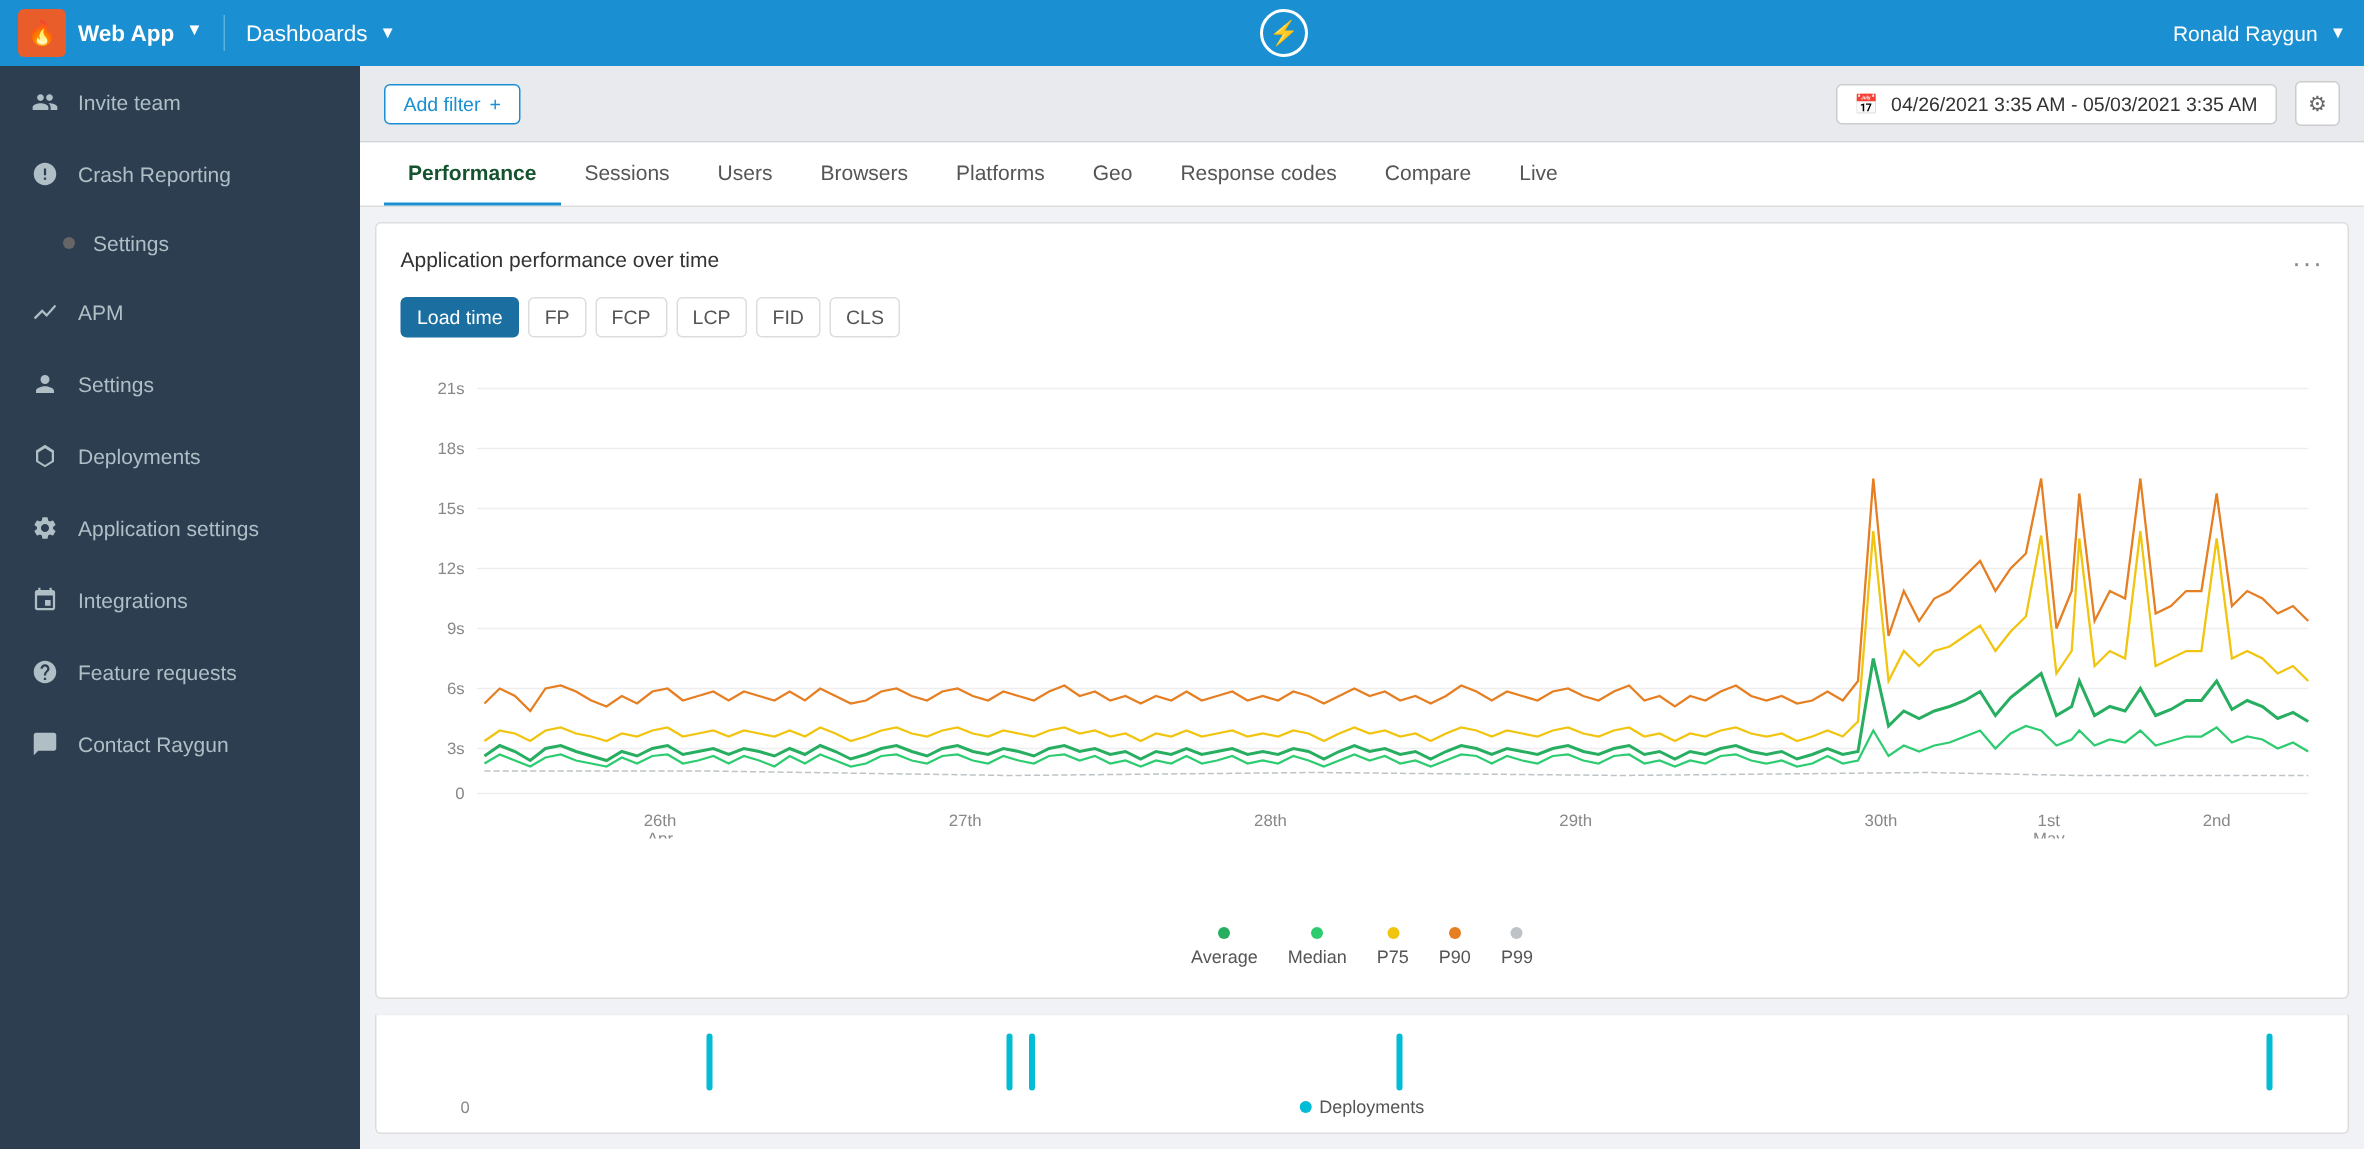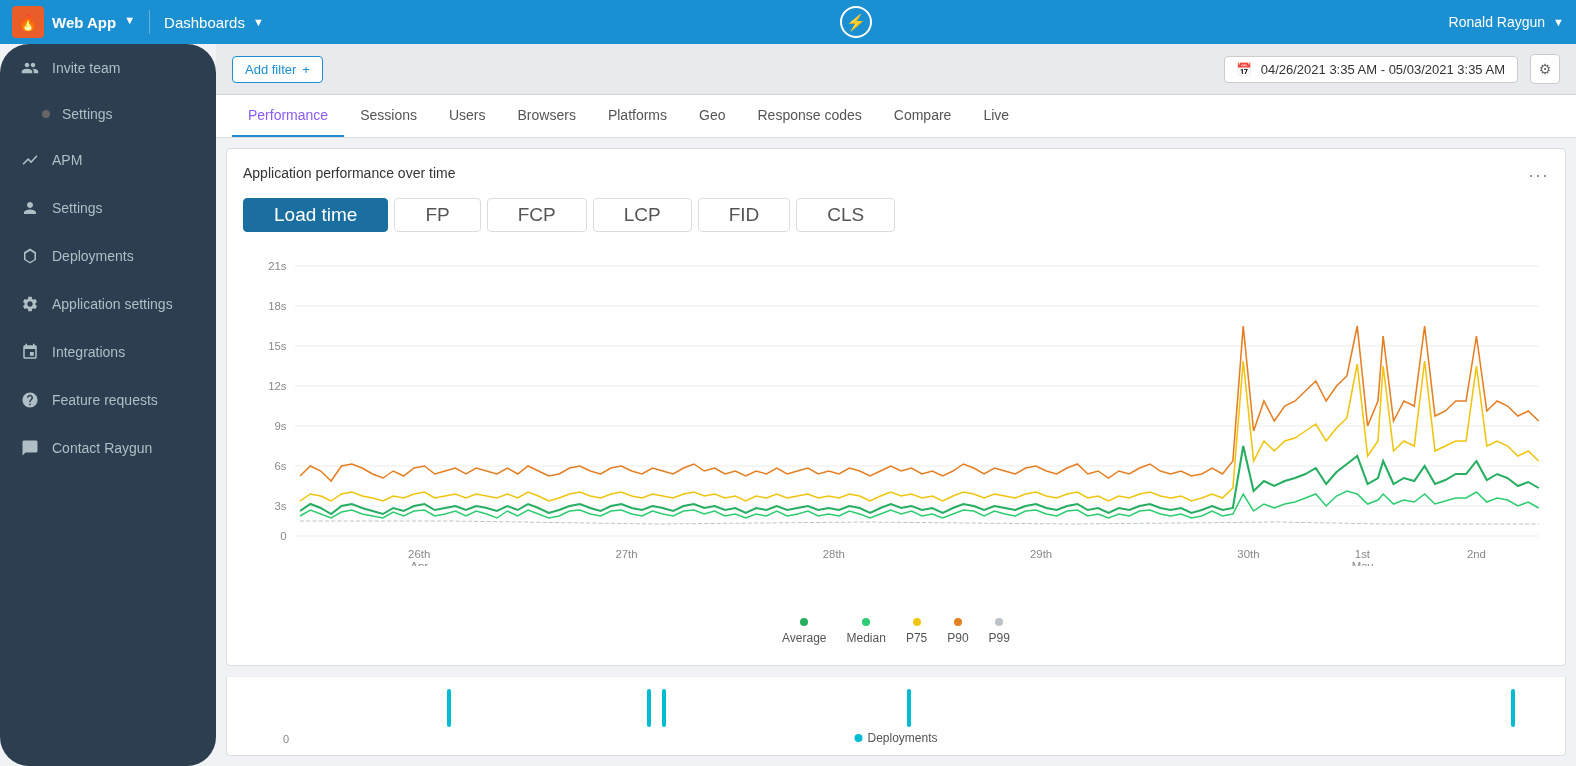--- a/index.html
+++ b/index.html
@@ -41,28 +41,27 @@
       display: flex; align-items: center; justify-content: center;
       font-size: 16px; color: white;
     }
     .topnav-right { margin-left: auto; display: flex; align-items: center; gap: 6px; font-size: 14px; color: white; cursor: pointer; }
 
     
     .layout { display: flex; flex: 1; overflow: hidden; }
 
     
     .sidebar {
-      width: 216px;
+      width: 240px;
       background: #2c3e50;
       display: flex;
       flex-direction: column;
       flex-shrink: 0;
       overflow-y: auto;
       color: #ccc;
-      border-radius: 29px;
     }
     .sidebar-item {
       display: flex;
       align-items: center;
       gap: 12px;
       padding: 14px 20px;
       cursor: pointer;
       font-size: 14px;
       color: #b0bec5;
       transition: background 0.15s;
@@ -156,23 +155,23 @@
     }
     .tab {
       padding: 12px 16px;
       font-size: 14px;
       color: #555;
       cursor: pointer;
       border-bottom: 2px solid transparent;
       white-space: nowrap;
     }
     .tab.active {
-      color: #8b5cf6;
+      color: #14532d;
       border-bottom: 2px solid #1a8fd1;
-      font-weight: 400;
+      font-weight: 700;
     }
 
     
     .chart-container {
       flex: 1;
       background: white;
       margin: 10px;
       border-radius: 4px;
       border: 1px solid #ddd;
       padding: 16px;
@@ -188,23 +187,23 @@
     .chart-title { font-size: 14px; color: #333; font-weight: 500; }
     .chart-more { color: #888; cursor: pointer; font-size: 18px; letter-spacing: 1px; }
 
     
     .metric-buttons {
       display: flex;
       gap: 6px;
       margin-bottom: 14px;
     }
     .metric-btn {
-      padding: 5px 30px;
+      padding: 5px 10px;
       border-radius: 4px;
-      font-size: 19px;
+      font-size: 13px;
       cursor: pointer;
       border: 1px solid #ddd;
       background: white;
       color: #555;
     }
     .metric-btn.active {
       background: #1a6fa0;
       color: white;
       border-color: #1a6fa0;
     }
@@ -259,20 +258,28 @@
 
     <div class="sidebar-item">
       <div class="sidebar-icon">
         <svg width="18" height="18" viewBox="0 0 24 24">
             <path d="M16 11c1.66 0 2.99-1.34 2.99-3S17.66 5 16 5c-1.66 0-3 1.34-3 3s1.34 3 3 3zm-8 0c1.66 0 2.99-1.34 2.99-3S9.66 5 8 5C6.34 5 5 6.34 5 8s1.34 3 3 3zm0 2c-2.33 0-7 1.17-7 3.5V19h14v-2.5c0-2.33-4.67-3.5-7-3.5zm8 0c-.29 0-.62.02-.97.05 1.16.84 1.97 1.97 1.97 3.45V19h6v-2.5c0-2.33-4.67-3.5-7-3.5z" fill="#b0bec5"></path>
           </svg>
       </div>
       <span class="sidebar-label">Invite team</span>
     </div>
 
+    <div class="sidebar-item">
+      <div class="sidebar-icon">
+        <svg width="18" height="18" viewBox="0 0 24 24">
+            <path d="M12 2C6.48 2 2 6.48 2 12s4.48 10 10 10 10-4.48 10-10S17.52 2 12 2zm1 15h-2v-2h2v2zm0-4h-2V7h2v6z" fill="#b0bec5"></path>
+          </svg>
+      </div>
+      <span class="sidebar-label">Crash Reporting</span>
+    </div>
 
 
     <div class="sidebar-item" style="padding-left:40px;">
       <div class="sidebar-dot"></div>
       <span class="sidebar-label">Settings</span>
     </div>
 
     <div class="sidebar-item">
       <div class="sidebar-icon">
         <svg width="18" height="18" viewBox="0 0 24 24">

